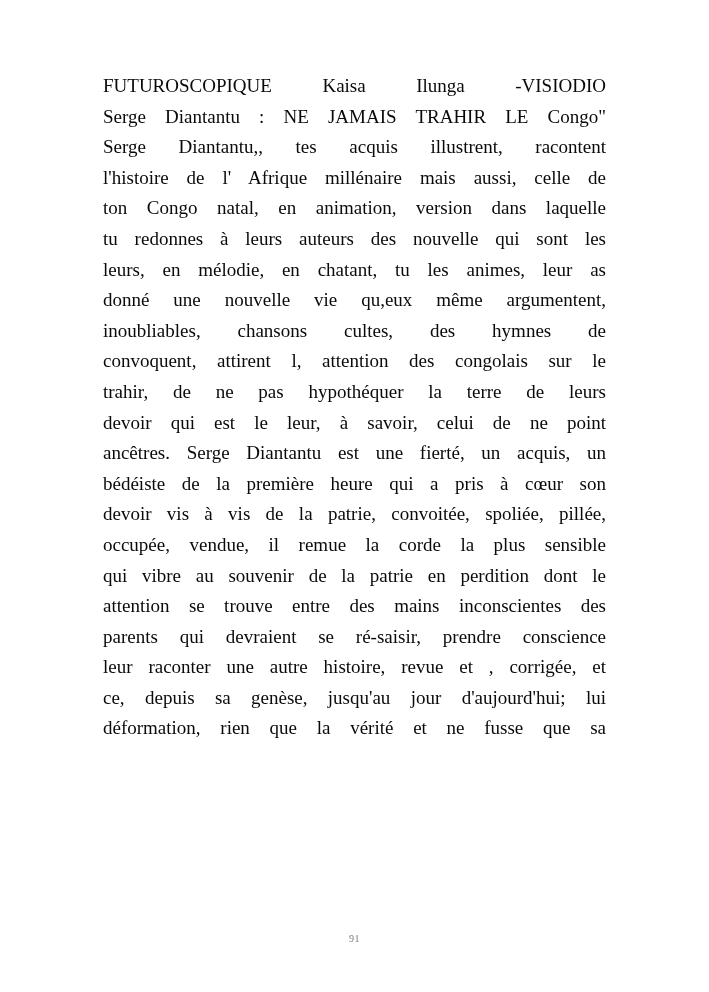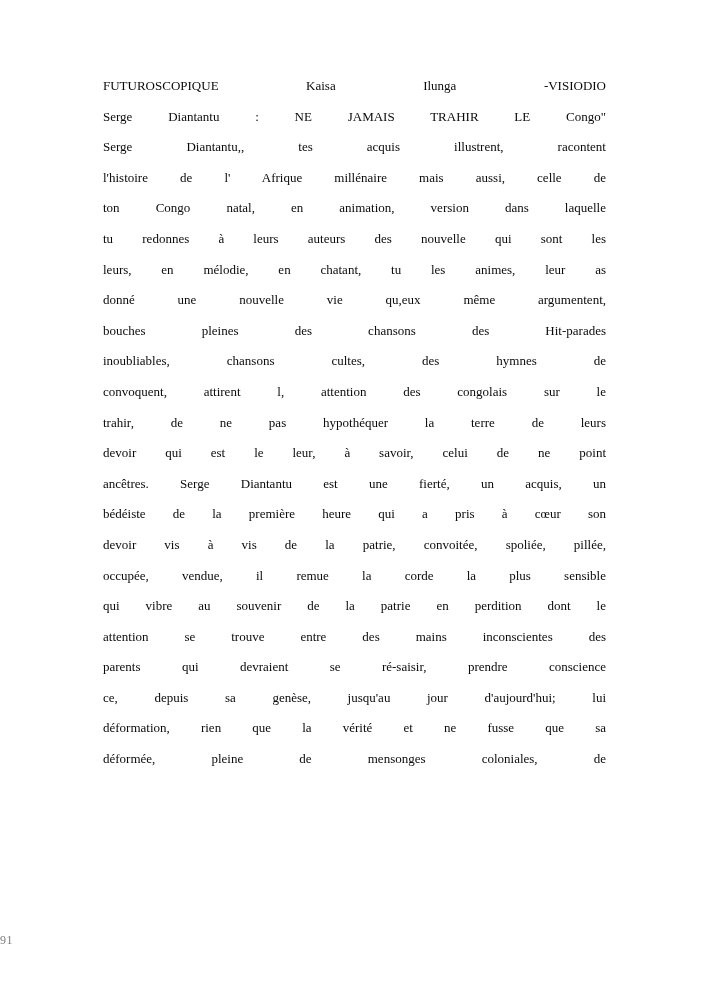--- a/index.html
+++ b/index.html
@@ -15,62 +15,62 @@
     overflow: hidden;
     font-family: "Liberation Serif", "DejaVu Serif", serif;
   }
   .text-block {
     position: absolute;
     left: 103px;
     top: 71px;
     width: 503px;
   }
   .line {
-    font-size: 13px;
+    font-size: 19px;
     line-height: 30.6px;
     color: #0a0a0a;
     text-align: justify;
     text-align-last: justify;
     -moz-text-align-last: justify;
     text-justify: inter-word;
     white-space: normal;
   }
   .page-number {
     position: absolute;
     top: 933px;
     left: 0;
     width: 100%;
-    font-size: 12px;
+    text-align: center;
+    font-size: 10px;
     color: #7d7d7d;
     letter-spacing: 0.5px;
   }
 </style>
 </head>
 <body>
 
 <div class="sheet">
   <div class="text-block" id="lines-container">
       <div class="line">FUTUROSCOPIQUE Kaisa Ilunga -VISIODIO</div>
       <div class="line">Serge Diantantu : NE JAMAIS TRAHIR LE Congo"</div>
       <div class="line">Serge Diantantu,, tes acquis illustrent, racontent</div>
       <div class="line">l'histoire de l' Afrique millénaire mais aussi, celle de</div>
       <div class="line">ton Congo natal, en animation, version dans laquelle</div>
       <div class="line">tu redonnes à leurs auteurs des nouvelle qui sont les</div>
       <div class="line">leurs, en mélodie, en chatant, tu les animes, leur as</div>
       <div class="line">donné une nouvelle vie qu,eux même argumentent,</div>
-      <div class="line">bouches pleines des chansons des Hit-parades</div>
       <div class="line">inoubliables, chansons cultes, des hymnes de</div>
       <div class="line">convoquent, attirent l, attention des congolais sur le</div>
       <div class="line">trahir, de ne pas hypothéquer la terre de leurs</div>
       <div class="line">devoir qui est le leur, à savoir, celui de ne point</div>
       <div class="line">ancêtres. Serge Diantantu est une fierté, un acquis, un</div>
       <div class="line">bédéiste de la première heure qui a pris à cœur son</div>
       <div class="line">devoir vis à vis de la patrie, convoitée, spoliée, pillée,</div>
       <div class="line">occupée, vendue, il remue la corde la plus sensible</div>
       <div class="line">qui vibre au souvenir de la patrie en perdition dont le</div>
       <div class="line">attention se trouve entre des mains inconscientes des</div>
       <div class="line">parents qui devraient se ré-saisir, prendre conscience</div>
+      <div class="line">leur raconter une autre histoire, revue et , corrigée, et</div>
       <div class="line">ce, depuis sa genèse, jusqu'au jour d'aujourd'hui; lui</div>
       <div class="line">déformation, rien que la vérité et ne fusse que sa</div>
-      <div class="line">déformée, pleine de mensonges coloniales, de</div>
     </div>
   <div class="page-number">91</div>
 </div>
 
 </body></html>

